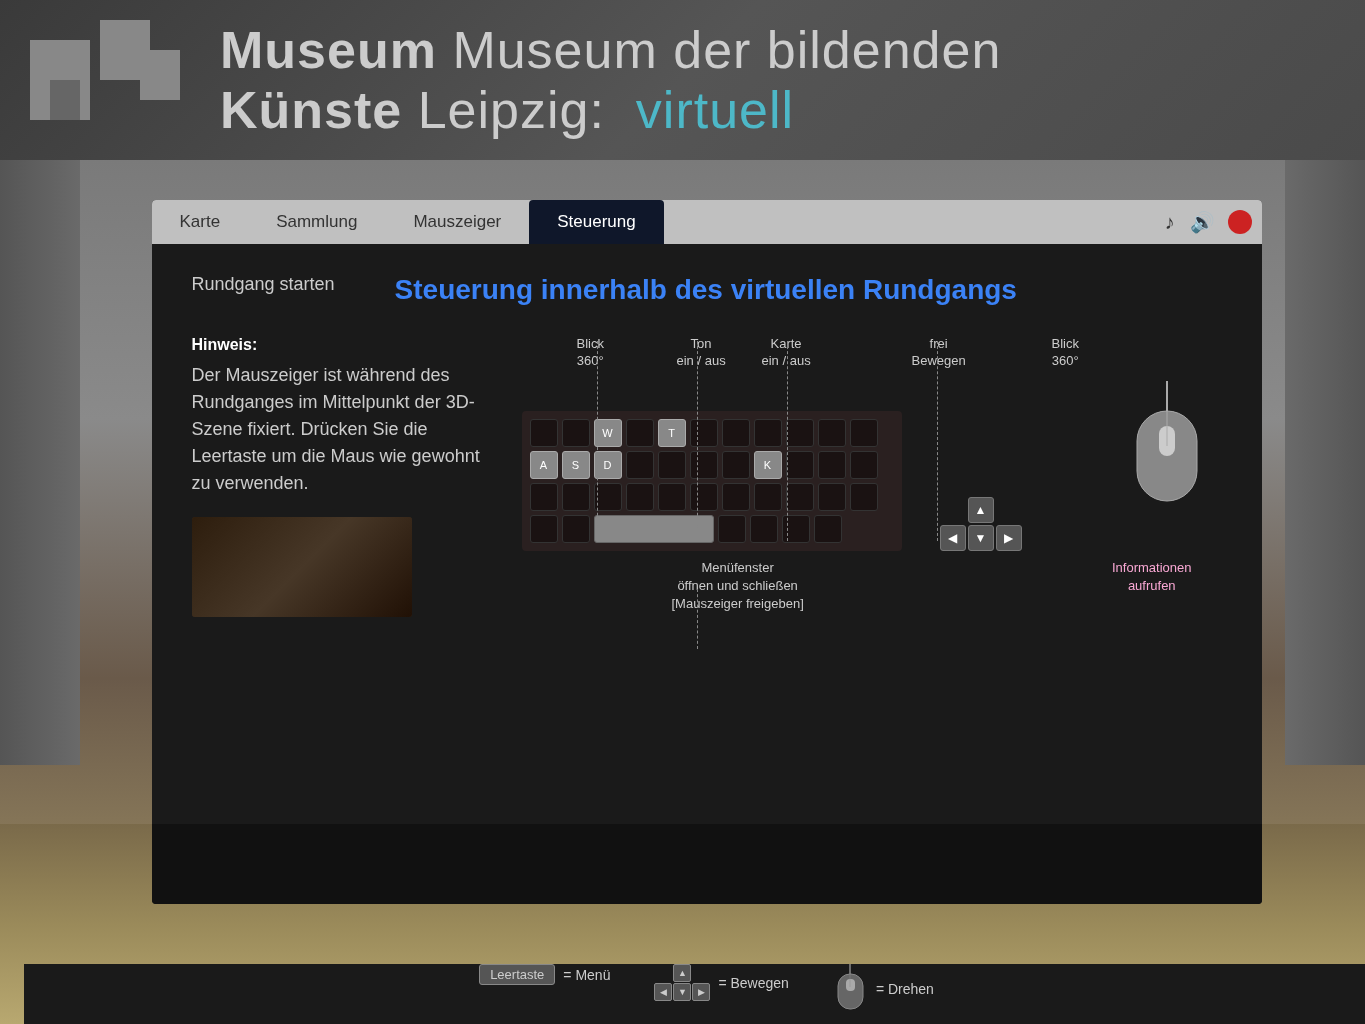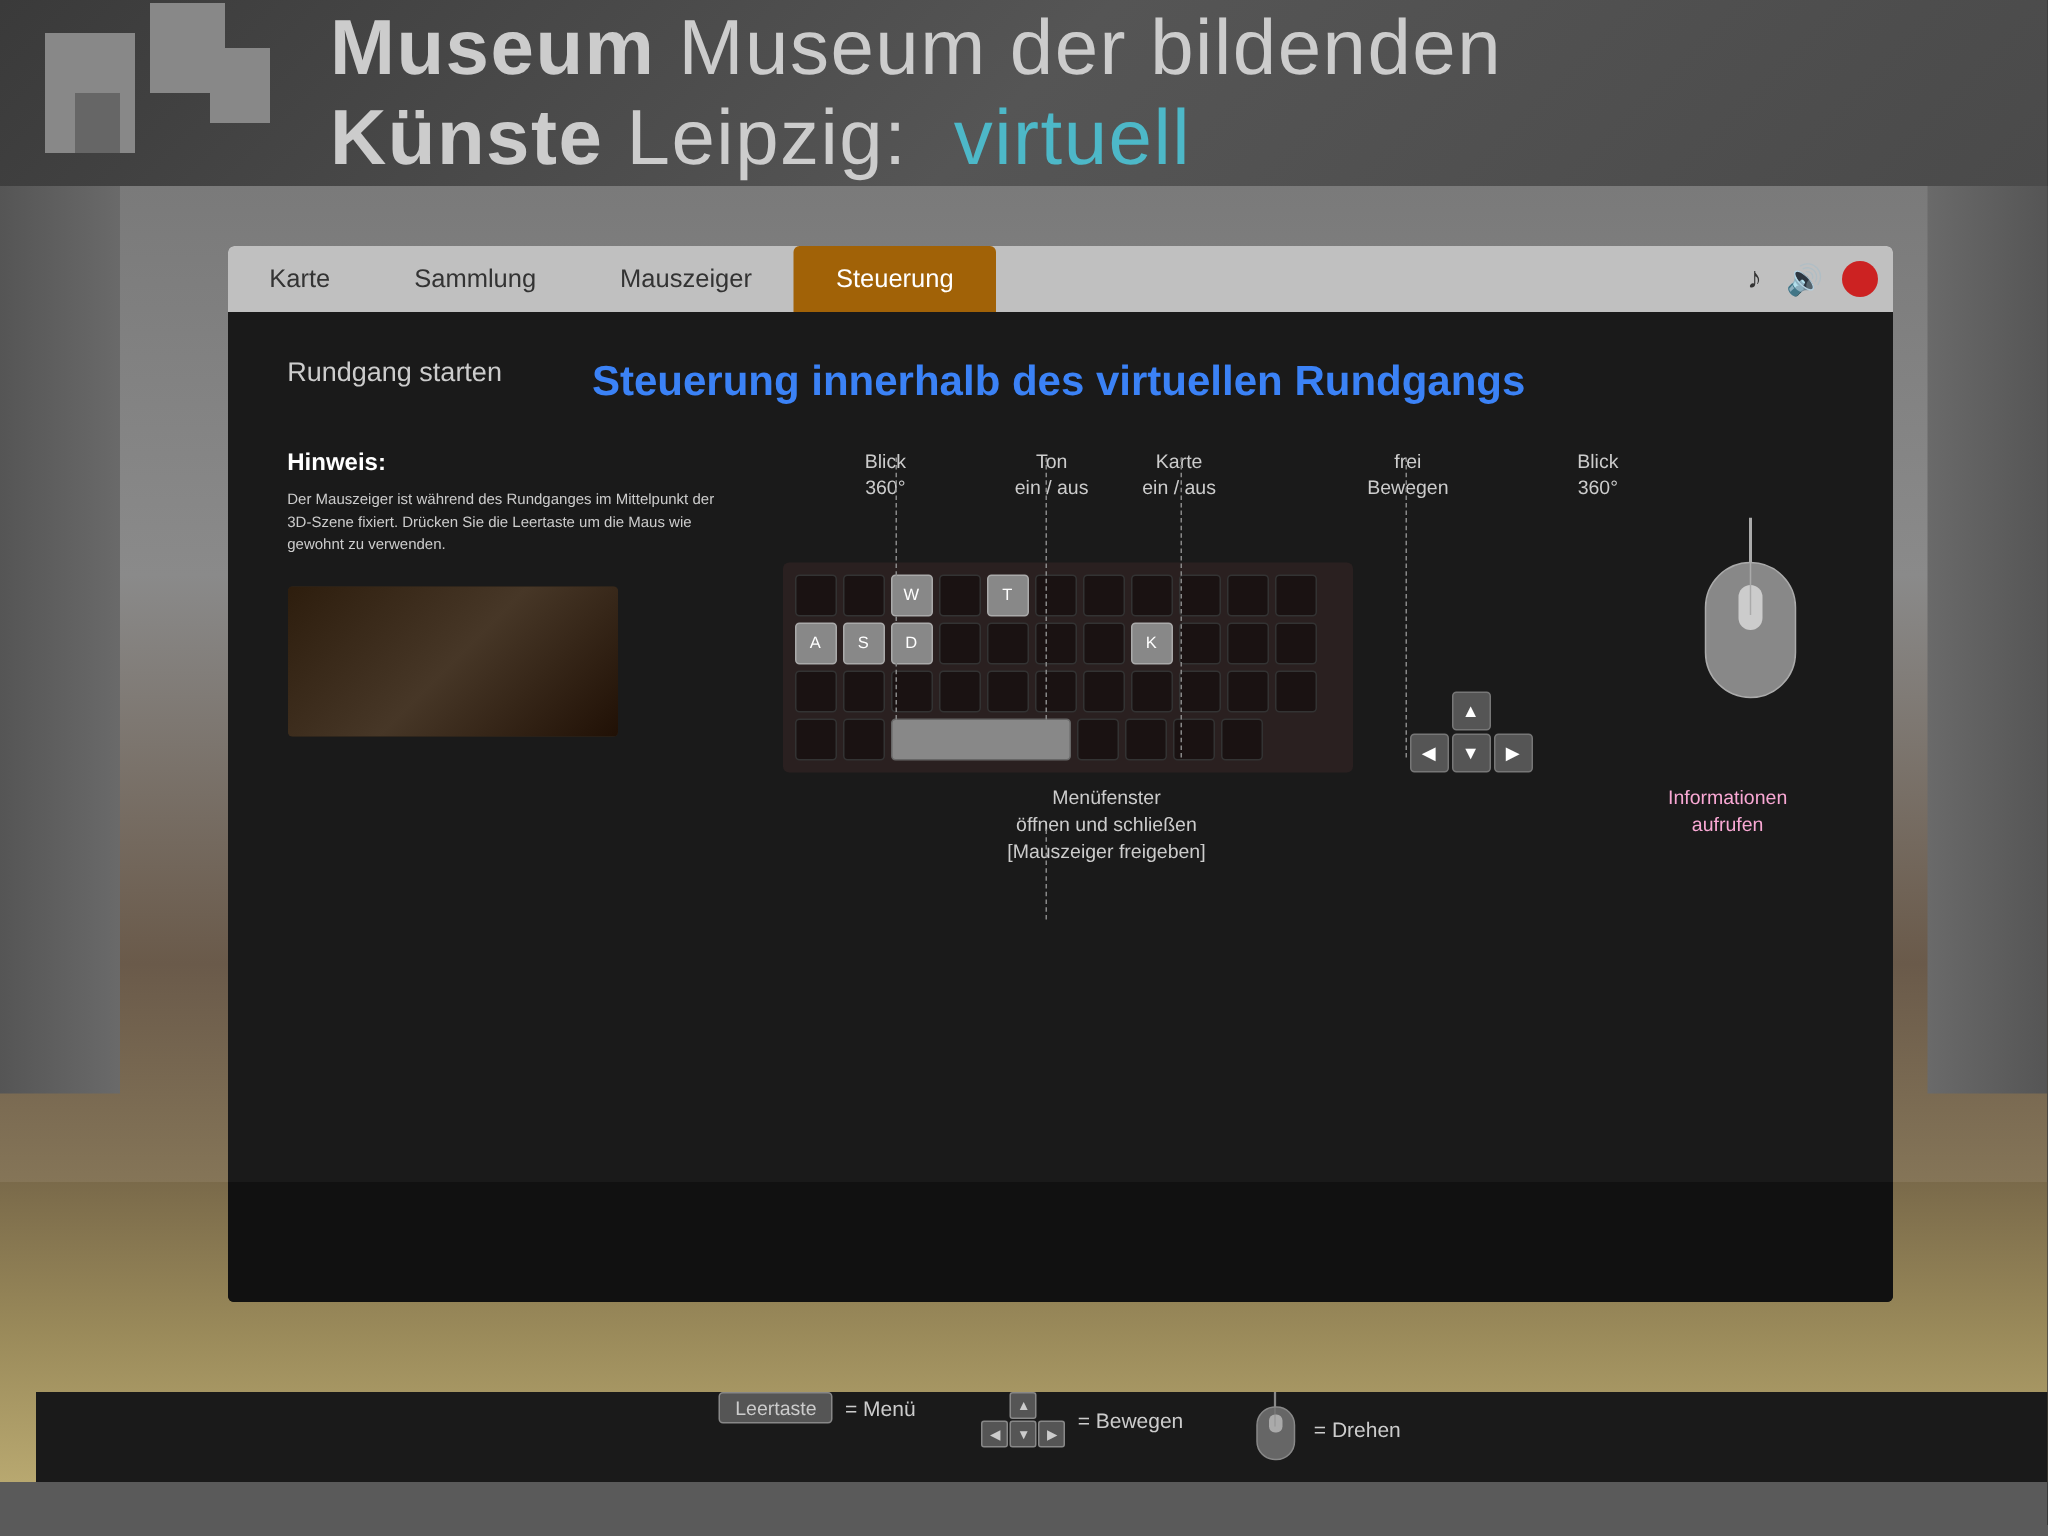--- a/index.html
+++ b/index.html
@@ -7,21 +7,21 @@
       width: 1365px;
       height: 1024px;
       overflow: hidden;
       font-family: Arial, sans-serif;
       background: #5a5a5a;
     }
 
     
     #header {
       width: 100%;
-      height: 124px;
+      height: 160px;
       background: linear-gradient(135deg, #3a3a3a 0%, #555 50%, #4a4a4a 100%);
       display: flex;
       align-items: center;
       padding: 0 30px;
       position: relative;
     }
     #header-logo {
       width: 160px;
       height: 120px;
       margin-right: 30px;
@@ -121,21 +121,21 @@
     .tab {
       padding: 10px 28px;
       font-size: 17px;
       color: #333;
       cursor: pointer;
       height: 44px;
       display: flex;
       align-items: center;
     }
     .tab.active {
-      background: #a16207;
+      background: #0f172a;
       color: #fff;
       border-radius: 4px 4px 0 0;
     }
 
     #tab-icons {
       margin-left: auto;
       display: flex;
       align-items: center;
       padding-right: 10px;
       gap: 8px;
@@ -188,21 +188,21 @@
       width: 300px;
       flex-shrink: 0;
     }
     #hinweis-panel h3 {
       font-size: 16px;
       font-weight: bold;
       color: #fff;
       margin-bottom: 8px;
     }
     #hinweis-panel p {
-      font-size: 10px;
+      font-size: 18px;
       color: #ccc;
       line-height: 1.5;
     }
 
     
     #keyboard-section {
       flex: 1;
       position: relative;
     }
     .kb-label {

